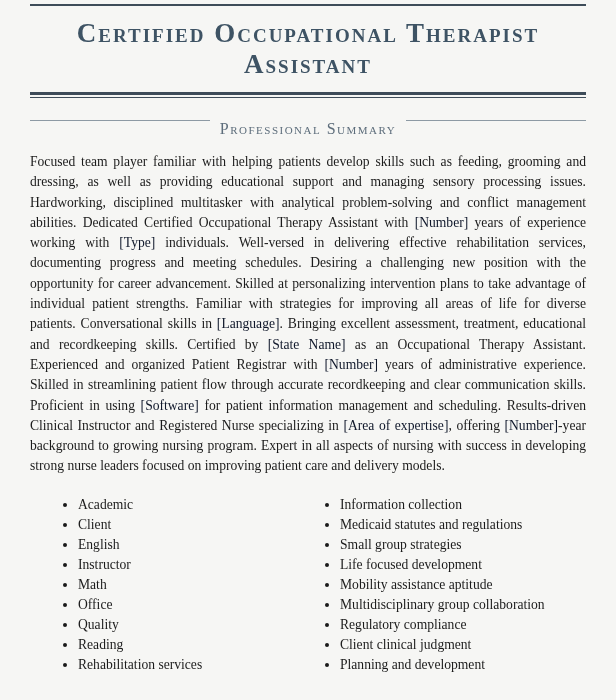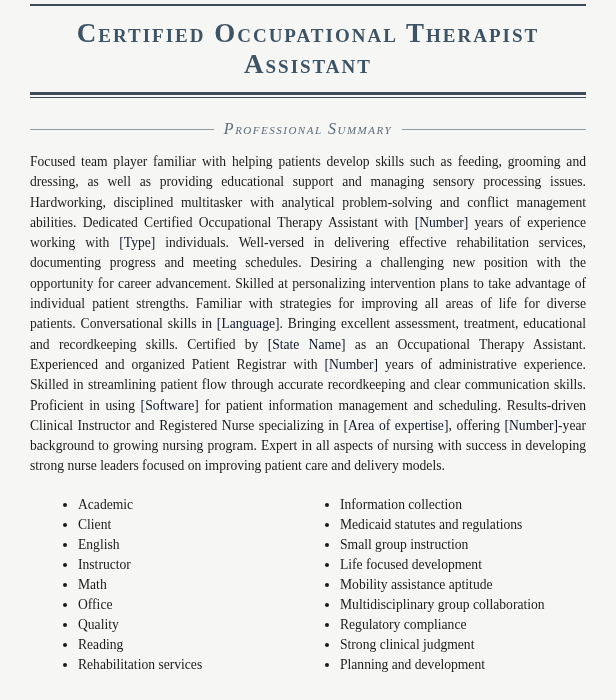--- a/index.html
+++ b/index.html
@@ -25,23 +25,22 @@
     margin: 12px 0 12px 0;
   }
   .rule-double {
     border-top: 3px solid #3e4c59;
     border-bottom: 1px solid #3e4c59;
     height: 6px;
   }
 
   .section-heading {
     display: flex;
-    align-items: center;
+    align-items: flex-start;
     margin-top: 22px;
-    font-style: italic;
   }
   .hline {
     flex: 1;
     height: 1px;
     background: #8d9aa4;
   }
   .heading-text {
     font-variant: small-caps;
     font-size: 16px;
     letter-spacing: 1.5px;
@@ -107,24 +106,24 @@
           <li>Office</li>
           <li>Quality</li>
           <li>Reading</li>
           <li>Rehabilitation services</li>
         </ul>
     </div>
     <div class="skills-col">
       <ul class="skills right">
           <li>Information collection</li>
           <li>Medicaid statutes and regulations</li>
-          <li>Small group instruction</li>
+          <li>Small group strategies</li>
           <li>Life focused development</li>
           <li>Mobility assistance aptitude</li>
           <li>Multidisciplinary group collaboration</li>
           <li>Regulatory compliance</li>
-          <li>Strong clinical judgment</li>
+          <li>Client clinical judgment</li>
           <li>Planning and development</li>
         </ul>
     </div>
   </div>
 
 </div>
 
 </body></html>

